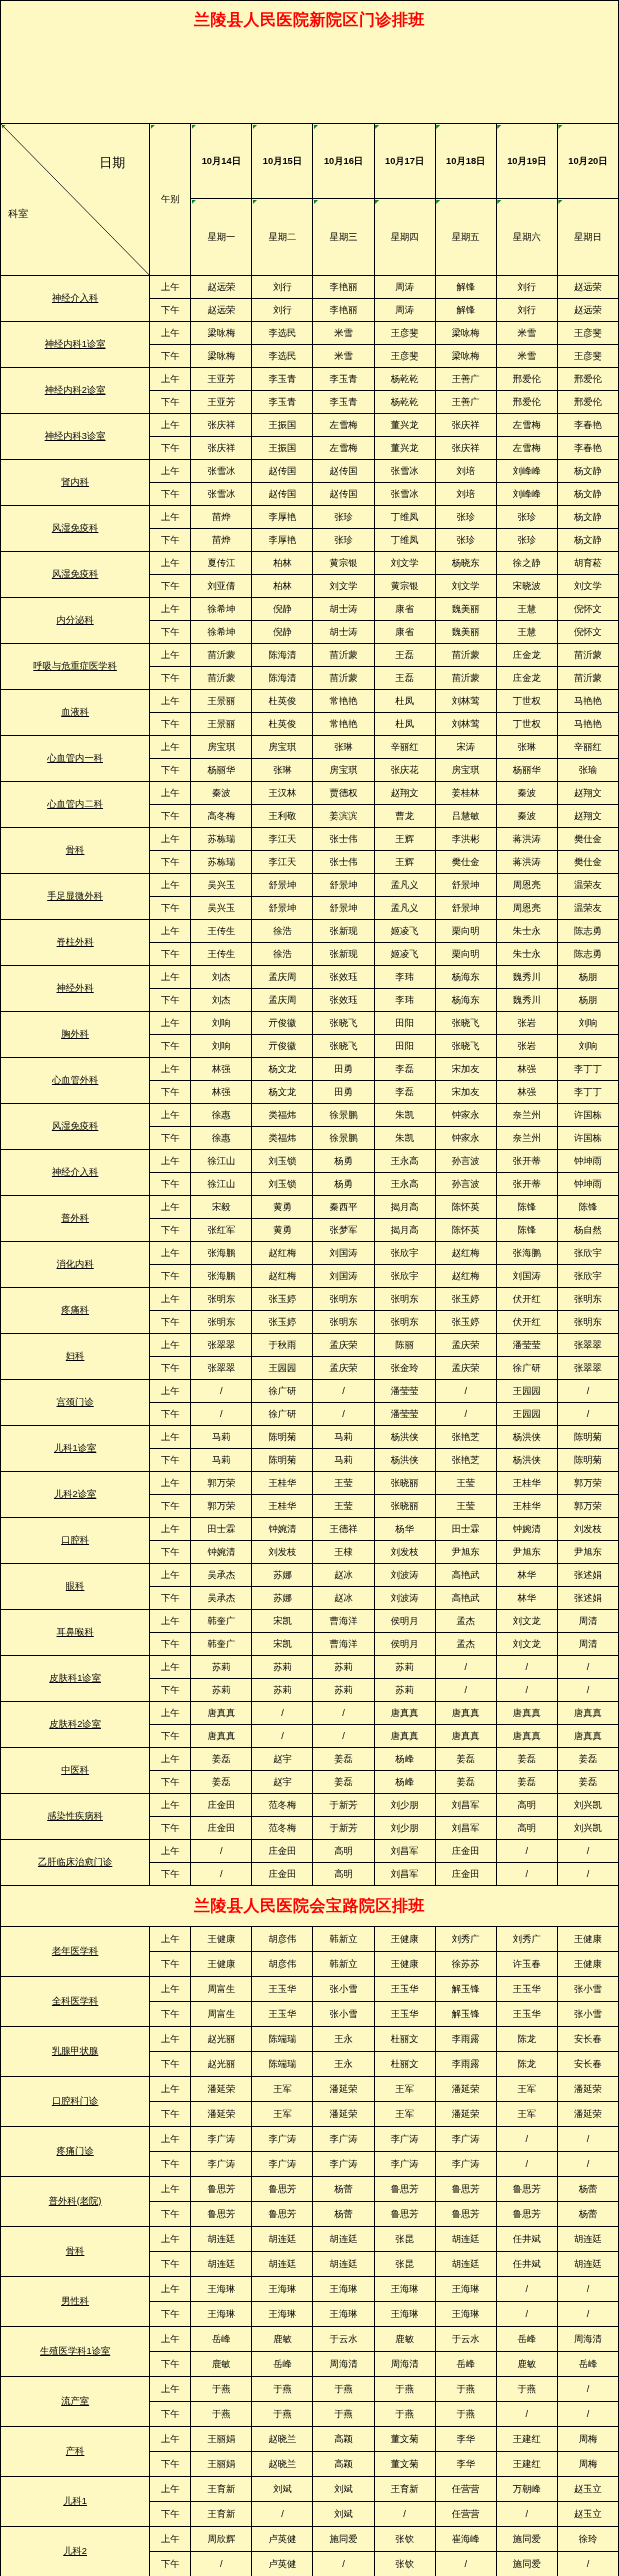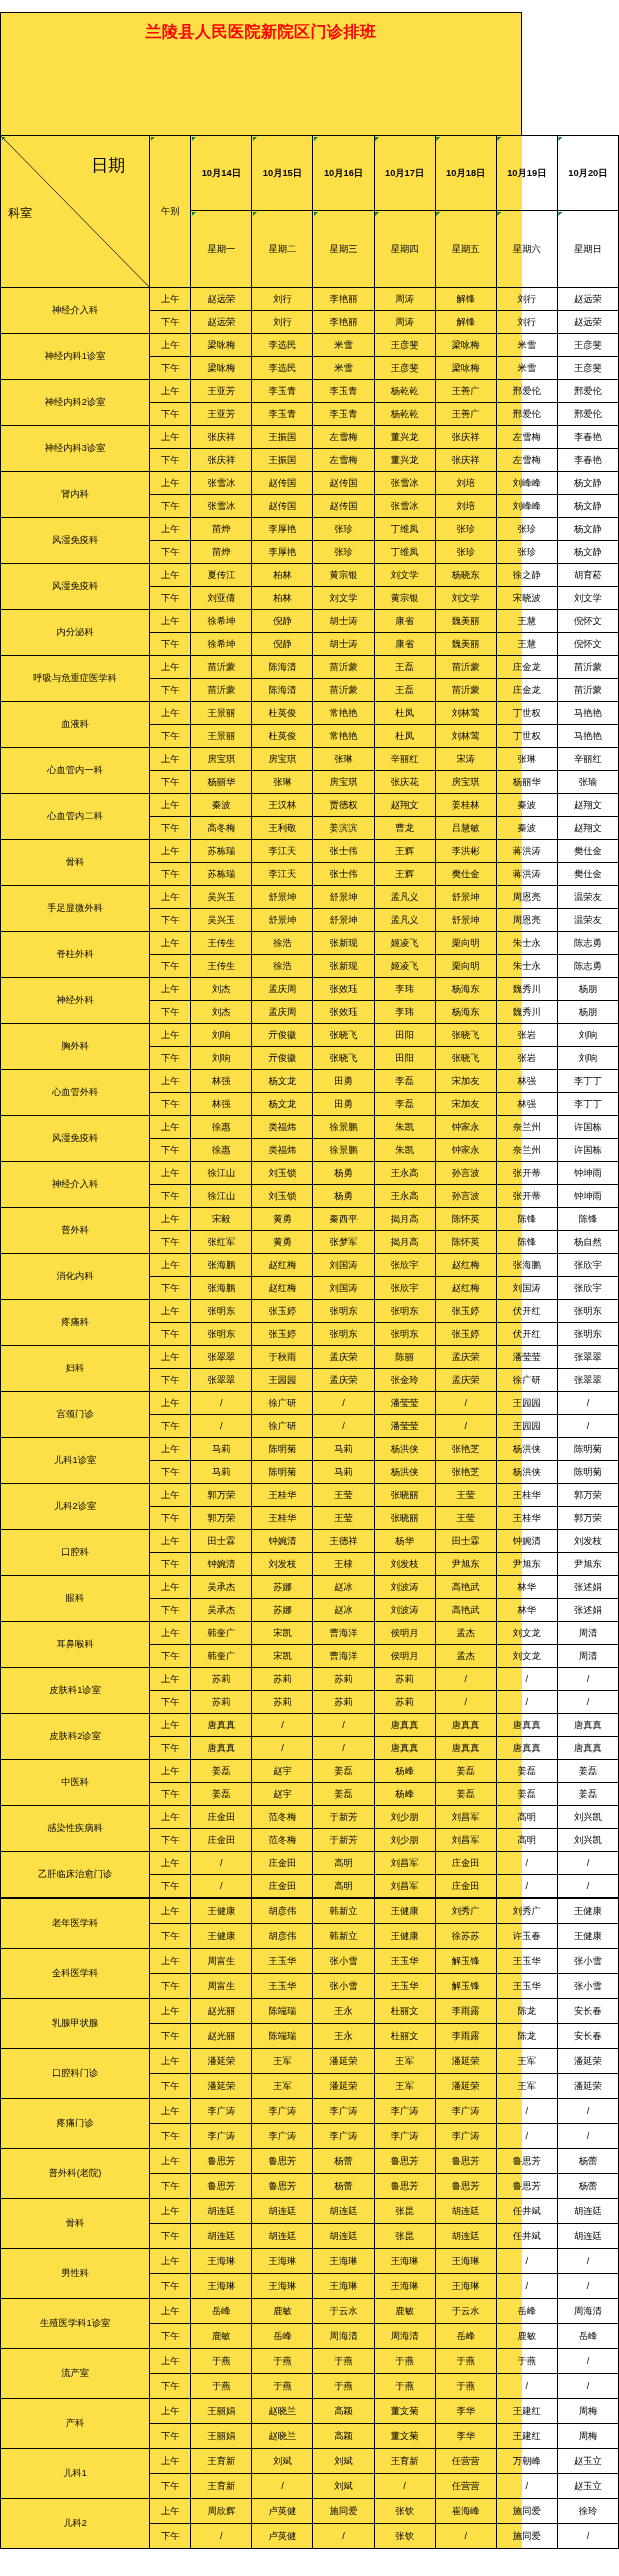--- a/index.html
+++ b/index.html
@@ -1,48 +1,48 @@
 <!DOCTYPE html>
 <html style="--title-color: #ff0000; --marker: #0b8043;font-size:8.2px"><head>
 <meta charset="utf-8">
 <style>
   :root{ --marker:#0b8043; --title-color:#ff0000; }
   *{box-sizing:border-box;}
   html,body{margin:0;padding:0;background:#ffffff;}
   body{font-family:"Liberation Sans","DejaVu Sans",sans-serif;color:#000;}
-  .sheet{width:522px;background:#fde047;margin-top:12px;}
+  .sheet{width:619px;background:#fef9c3;}
   .title-block{border:0.5px solid #000;border-bottom:none;}
   .title-block.mid{border-top:none;height:40px;display:flex;align-items:center;justify-content:center;}
   .title-block.top{height:123px;}
   .sheet-title{font-weight:bold;font-size:16px;text-align:center;letter-spacing:0.5px;color:var(--title-color);}
   .title-block.top .sheet-title{padding-top:8.8px;}
 
   table.sched{border-collapse:collapse;width:619px;table-layout:fixed;border:0.5px solid #000;}
   table.sched td{border:0.5px solid #000;text-align:center;vertical-align:middle;padding:0 1px;
                  overflow:hidden;white-space:nowrap;font-size:9.3px;}
   col.col-dept{width:149px;}
   col.col-noon{width:41px;}
   col.col-day{width:61px;}
 
   
   td.h-date{height:75px;font-size:11.3px;font-weight:bold;}
   td.h-week{height:77px;font-size:11.3px;border-bottom-width:1px;}
   td.noon-hdr{font-size:11.3px;border-bottom-width:1px;}
   td.corner{position:relative;padding:0;border-bottom-width:1px;}
   td.corner svg.diag{position:absolute;left:0;top:0;width:100%;height:100%;display:block;}
-  td.corner .lbl-date{position:absolute;top:18px;right:24px;font-size:17px;}
-  td.corner .lbl-dept{position:absolute;top:69px;left:7.2px;font-size:12px;}
+  td.corner .lbl-date{position:absolute;top:30px;right:24px;font-size:13px;}
+  td.corner .lbl-dept{position:absolute;top:83px;left:7.2px;font-size:10px;}
 
   
   .mark{position:relative;}
   .mark::before{content:"";position:absolute;top:0.5px;left:0.5px;width:4.6px;height:4.6px;
                 background:var(--marker);clip-path:polygon(0 0,100% 0,0 100%);}
 
   
-  td.dept{font-size:9.3px;border-bottom-width:1px;white-space:normal;line-height:1.25;padding:0 3.1px;}
+  td.dept{font-size:9.3px;border-bottom-width:1px;white-space:normal;line-height:1.25;padding:0 3.1px;text-decoration:underline;}
   td.noon{font-size:9.3px;}
   tr.name-row td{height:23px;}
   table.t2 tr.name-row td{height:25px;}
   tr.pm-row td{border-bottom-width:1px;}
 </style>
 </head>
 <body>
 
 <div class="sheet">
 
@@ -822,20 +822,23 @@
           <td class="name">庄金田</td>
           <td class="name">高明</td>
           <td class="name">刘昌军</td>
           <td class="name">庄金田</td>
           <td class="name">/</td>
           <td class="name">/</td>
         </tr>
       </tbody>
     </table>
 
+  <div class="title-block mid">
+    <div class="sheet-title">兰陵县人民医院会宝路院区排班</div>
+  </div>
 
   <table class="sched t2">
       <colgroup>
         <col class="col-dept">
         <col class="col-noon">
         <col class="col-day">
         <col class="col-day">
         <col class="col-day">
         <col class="col-day">
         <col class="col-day">

